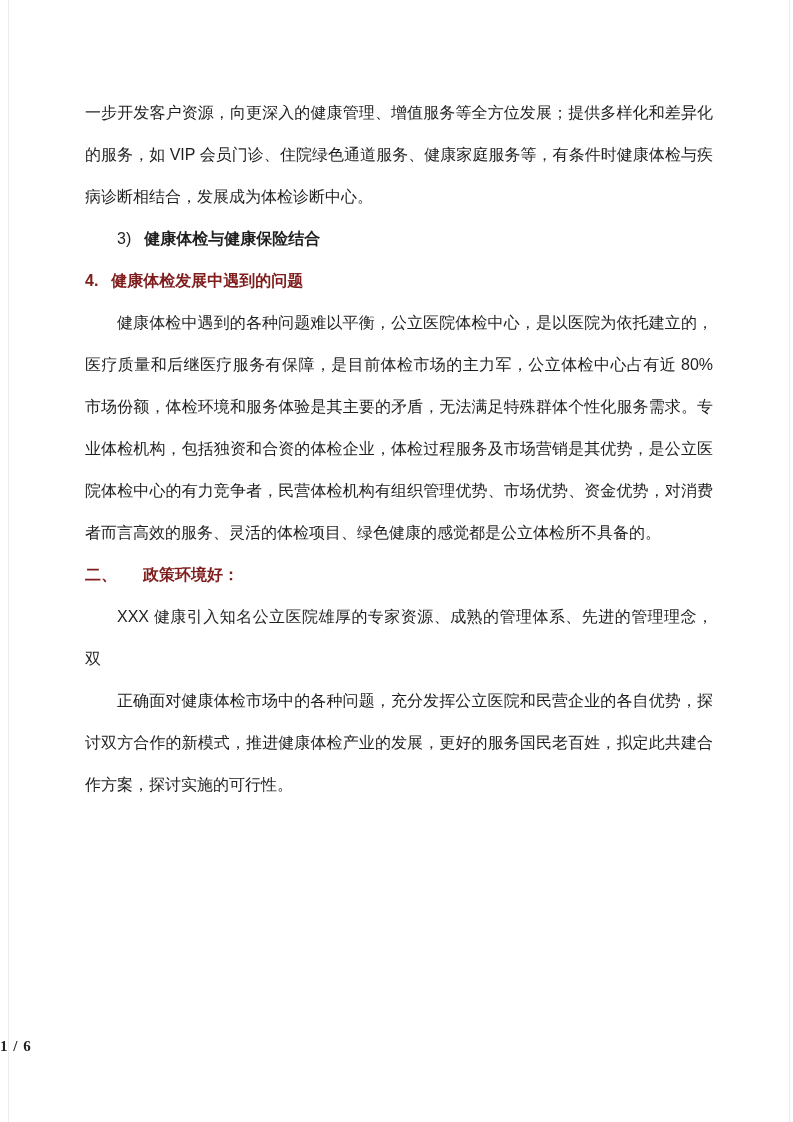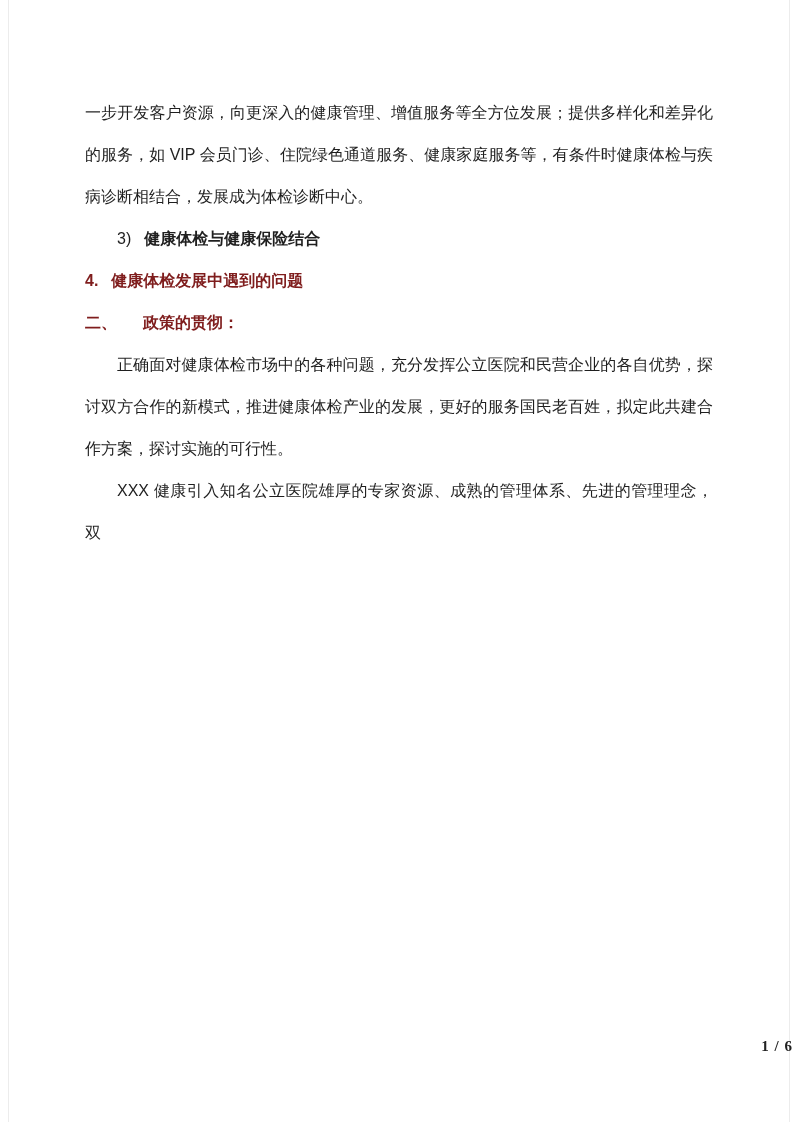--- a/index.html
+++ b/index.html
@@ -60,21 +60,21 @@
     font-weight: bold;
   }
   .num-gap-lg {
     margin-left: 26px;
   }
   .footer {
     position: absolute;
     top: 1038px;
     left: 0;
     width: 100%;
-    text-align: right;
+    text-align: left;
     font-family: "Liberation Serif", serif;
     font-size: 15px;
     font-weight: 600;
     color: #222222;
     letter-spacing: 1px;
   }
 </style>
 </head>
 <body>
 
@@ -85,24 +85,25 @@
   <div class="content">
 
     <p class="body-text">一步开发客户资源，向更深入的健康管理、增值服务等全方位发展；提供多样化和差异化的服务，如 VIP 会员门诊、住院绿色通道服务、健康家庭服务等，有条件时健康体检与疾病诊断相结合，发展成为体检诊断中心。</p>
 
     <p class="indent"><span>3)</span><span class="num-gap-sm">健康体检与健康保险结合</span></p>
 
 
     <p class="heading"><span>4.</span><span class="num-gap-sm">健康体检发展中遇到的问题</span></p>
 
 
+    <p class="indent">健康体检中遇到的各种问题难以平衡，公立医院体检中心，是以医院为依托建立的，医疗质量和后继医疗服务有保障，是目前体检市场的主力军，公立体检中心占有近 80%市场份额，体检环境和服务体验是其主要的矛盾，无法满足特殊群体个性化服务需求。专业体检机构，包括独资和合资的体检企业，体检过程服务及市场营销是其优势，是公立医院体检中心的有力竞争者，民营体检机构有组织管理优势、市场优势、资金优势，对消费者而言高效的服务、灵活的体检项目、绿色健康的感觉都是公立体检所不具备的。</p>
 
-    <p class="heading"><span>二、</span><span class="num-gap-lg">政策的贯彻：</span></p>
+    <p class="heading"><span>二、</span><span class="num-gap-lg">政策环境好：</span></p>
+
+    <p class="indent justify-last">XXX 健康引入知名公立医院雄厚的专家资源、成熟的管理体系、先进的管理理念，双</p>
 
     <p class="indent">正确面对健康体检市场中的各种问题，充分发挥公立医院和民营企业的各自优势，探讨双方合作的新模式，推进健康体检产业的发展，更好的服务国民老百姓，拟定此共建合作方案，探讨实施的可行性。</p>
-
-    <p class="indent justify-last">XXX 健康引入知名公立医院雄厚的专家资源、成熟的管理体系、先进的管理理念，双</p>
 
   </div>
 
   <div class="footer"><span>1 / 6</span></div>
 
 </div>
 
 </body></html>

